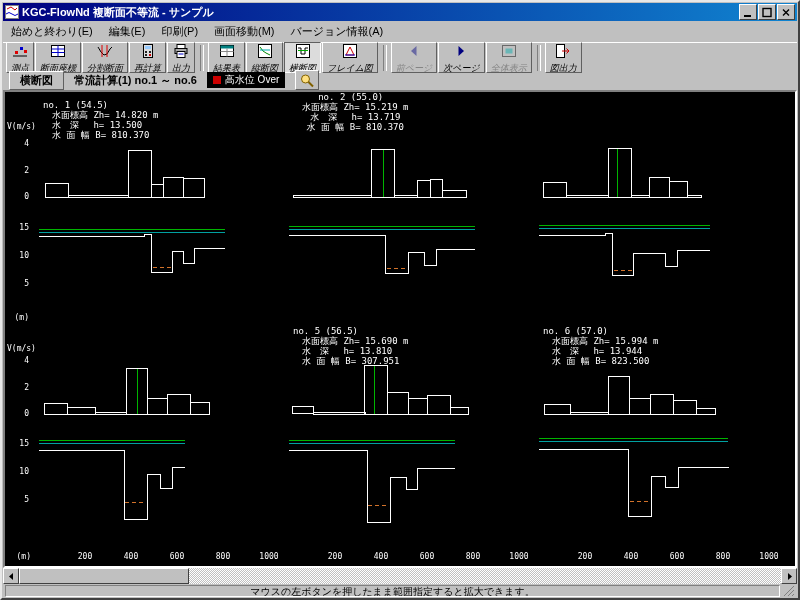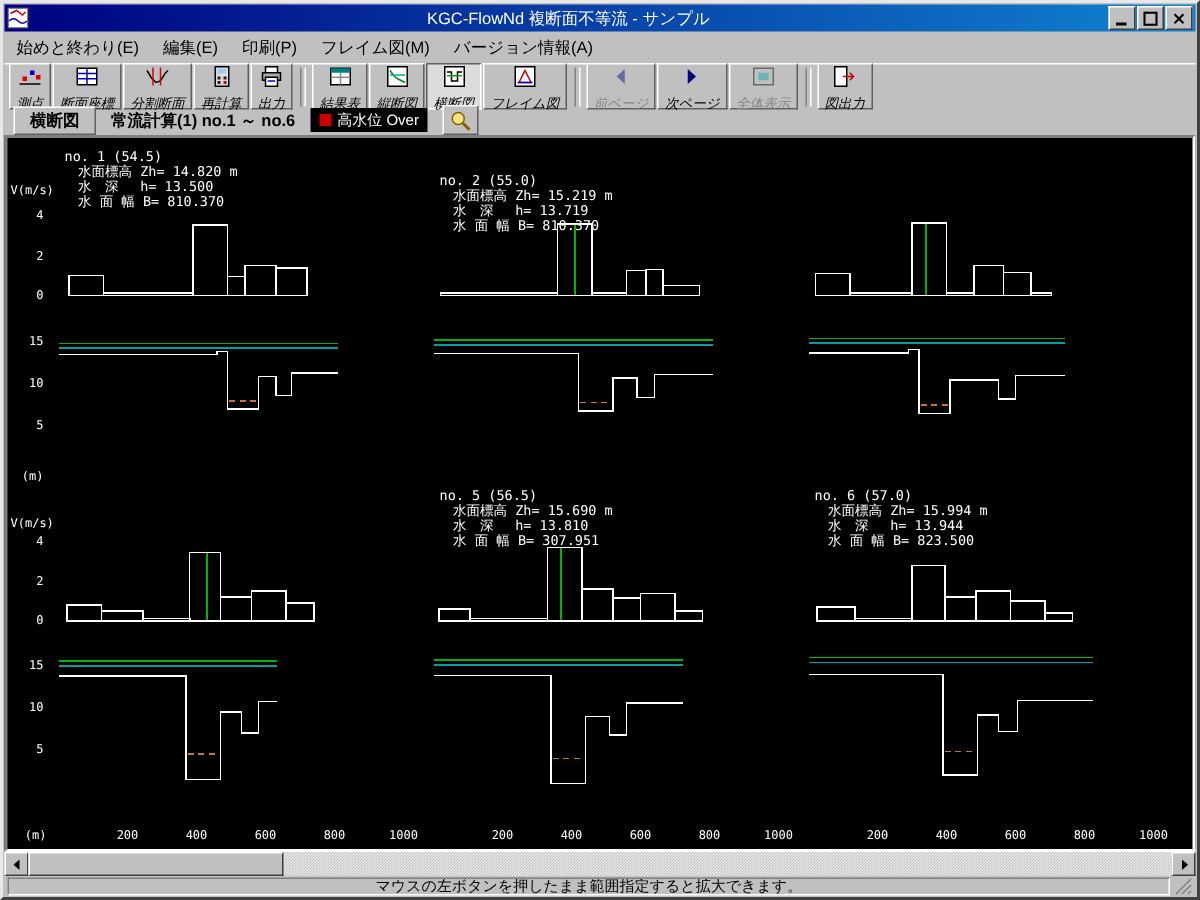--- a/index.html
+++ b/index.html
@@ -1,20 +1,20 @@
 <!DOCTYPE html>
 <html><head>
 <meta charset="utf-8">
 <style>
   html,body{margin:0;padding:0;}
   body{width:800px;height:600px;overflow:hidden;font-family:"Liberation Sans","DejaVu Sans",sans-serif;background:#c0c0c0;}
   #window{position:relative;width:800px;height:600px;background:#c0c0c0;border:2px solid;border-color:#e8e8e8 #404040 #404040 #e8e8e8;box-sizing:border-box;}
 
   .titlebar{position:absolute;left:1px;top:1px;width:794px;height:18px;background:linear-gradient(90deg,#000080,#1084d0);display:flex;align-items:center;gap:3px;padding:0 2px;box-sizing:border-box;}
-  .titlebar .title{color:#fff;font-size:11px;font-weight:normal;flex:1;white-space:nowrap;overflow:hidden;text-align:center;}
+  .titlebar .title{color:#fff;font-size:11px;font-weight:bold;flex:1;white-space:nowrap;overflow:hidden;}
   .tb-btn{width:16px;height:14px;background:#c0c0c0;border:1px solid;border-color:#fff #404040 #404040 #fff;display:flex;align-items:center;justify-content:center;}
   .tb-btn + .tb-btn{margin-left:1px;}
 
   .menubar{position:absolute;left:1px;top:20px;width:794px;height:18px;display:flex;align-items:center;font-size:11px;}
   .menu-item{padding:13px 8px;color:#000;}
 
   .toolbar{position:absolute;left:1px;top:40px;width:794px;height:30px;display:flex;align-items:center;padding-left:3px;box-sizing:border-box;border-top:1px solid #fff;font-style:italic;}
   .tool-btn{height:28px;display:flex;flex-direction:column;align-items:center;justify-content:center;background:#c0c0c0;border:1px solid;border-color:#fff #606060 #606060 #fff;margin-right:1px;padding:1px 4px 0 4px;}
   .tool-btn .lbl{font-size:9px;line-height:10px;color:#000;white-space:nowrap;}
   .tool-btn.active{border-color:#606060 #fff #fff #606060;background:#dcdcdc;}
@@ -78,21 +78,21 @@
             <path d="M4 3.5 L10 9.5 M10 3.5 L4 9.5" stroke="#000" stroke-width="1.4"></path>
           </svg>
         </div>
       </span>
   </div>
 
   <div class="menubar">
       <div class="menu-item">始めと終わり(E)</div>
       <div class="menu-item">編集(E)</div>
       <div class="menu-item">印刷(P)</div>
-      <div class="menu-item">フレイム図(M)</div>
+      <div class="menu-item">画面移動(M)</div>
       <div class="menu-item">バージョン情報(A)</div>
     </div>
 
   <div class="toolbar">
       <div class="tool-btn">
         <span class="tool-icon"><svg width="16" height="16" viewBox="0 0 16 16">
             <line x1="1" y1="13" x2="15" y2="13" stroke="#000"></line>
             <rect x="3" y="8" width="3" height="3" fill="#dd0000"></rect>
             <rect x="8" y="4" width="3" height="3" fill="#0000cc"></rect>
             <rect x="12" y="7" width="3" height="3" fill="#dd0000"></rect>
@@ -254,21 +254,21 @@
           <rect x="29.9" y="63.3" width="59.8" height="1.7" fill="none" stroke="#ffffff" stroke-width="1"></rect>
           <rect x="89.7" y="18.0" width="23.0" height="47.0" fill="none" stroke="#ffffff" stroke-width="1"></rect>
           <rect x="112.7" y="52.4" width="11.5" height="12.6" fill="none" stroke="#ffffff" stroke-width="1"></rect>
           <rect x="124.2" y="45.1" width="20.7" height="19.9" fill="none" stroke="#ffffff" stroke-width="1"></rect>
           <rect x="144.9" y="46.5" width="20.7" height="18.5" fill="none" stroke="#ffffff" stroke-width="1"></rect>
           <line x1="0" y1="100.1" x2="186.4" y2="100.1" stroke="#00a0a0"></line>
           <line x1="0" y1="97.0" x2="186.4" y2="97.0" stroke="#00b400"></line>
           <polyline points="0.0,104.4 105.8,104.4 105.8,102.2 112.7,102.2 112.7,140.8 133.4,140.8 133.4,119.0 144.9,119.0 144.9,131.8 155.3,131.8 155.3,116.7 186.3,116.7" fill="none" stroke="#ffffff" stroke-width="1"></polyline>
           <line x1="113.9" y1="135.2" x2="132.3" y2="135.2" stroke="#d2722a" stroke-dasharray="4 3"></line>
         </svg>
-        <div class="plot-info" style="left: 288px; top: 24px;"><div class="pi-name">no. 2 (55.0)</div><div class="pi-line">水面標高 Zh= 15.219 m</div><div class="pi-line">水　深　 h= 13.719</div><div class="pi-line">水 面 幅 B= 810.370</div></div>
+        <div class="plot-info" style="left: 288px; top: 0; text-align: center;"><div class="pi-name">no. 2 (55.0)</div><div class="pi-line">水面標高 Zh= 15.219 m</div><div class="pi-line">水　深　 h= 13.719</div><div class="pi-line">水 面 幅 B= 810.370</div></div>
         <svg width="236" height="188" shape-rendering="crispEdges" class="plot-svg" style="left: 284px; top: 40px;">
           <line x1="94.3" y1="65.0" x2="94.3" y2="17.3" stroke="#00b400"></line>
           <rect x="4.6" y="63.3" width="78.2" height="1.7" fill="none" stroke="#ffffff" stroke-width="1"></rect>
           <rect x="82.8" y="17.3" width="23.0" height="47.7" fill="none" stroke="#ffffff" stroke-width="1"></rect>
           <rect x="105.8" y="63.3" width="23.0" height="1.7" fill="none" stroke="#ffffff" stroke-width="1"></rect>
           <rect x="128.8" y="48.4" width="12.7" height="16.6" fill="none" stroke="#ffffff" stroke-width="1"></rect>
           <rect x="141.5" y="47.8" width="11.5" height="17.2" fill="none" stroke="#ffffff" stroke-width="1"></rect>
           <rect x="153.0" y="58.4" width="24.2" height="6.6" fill="none" stroke="#ffffff" stroke-width="1"></rect>
           <line x1="0" y1="97.9" x2="186.4" y2="97.9" stroke="#00a0a0"></line>
           <line x1="0" y1="94.8" x2="186.4" y2="94.8" stroke="#00b400"></line>

